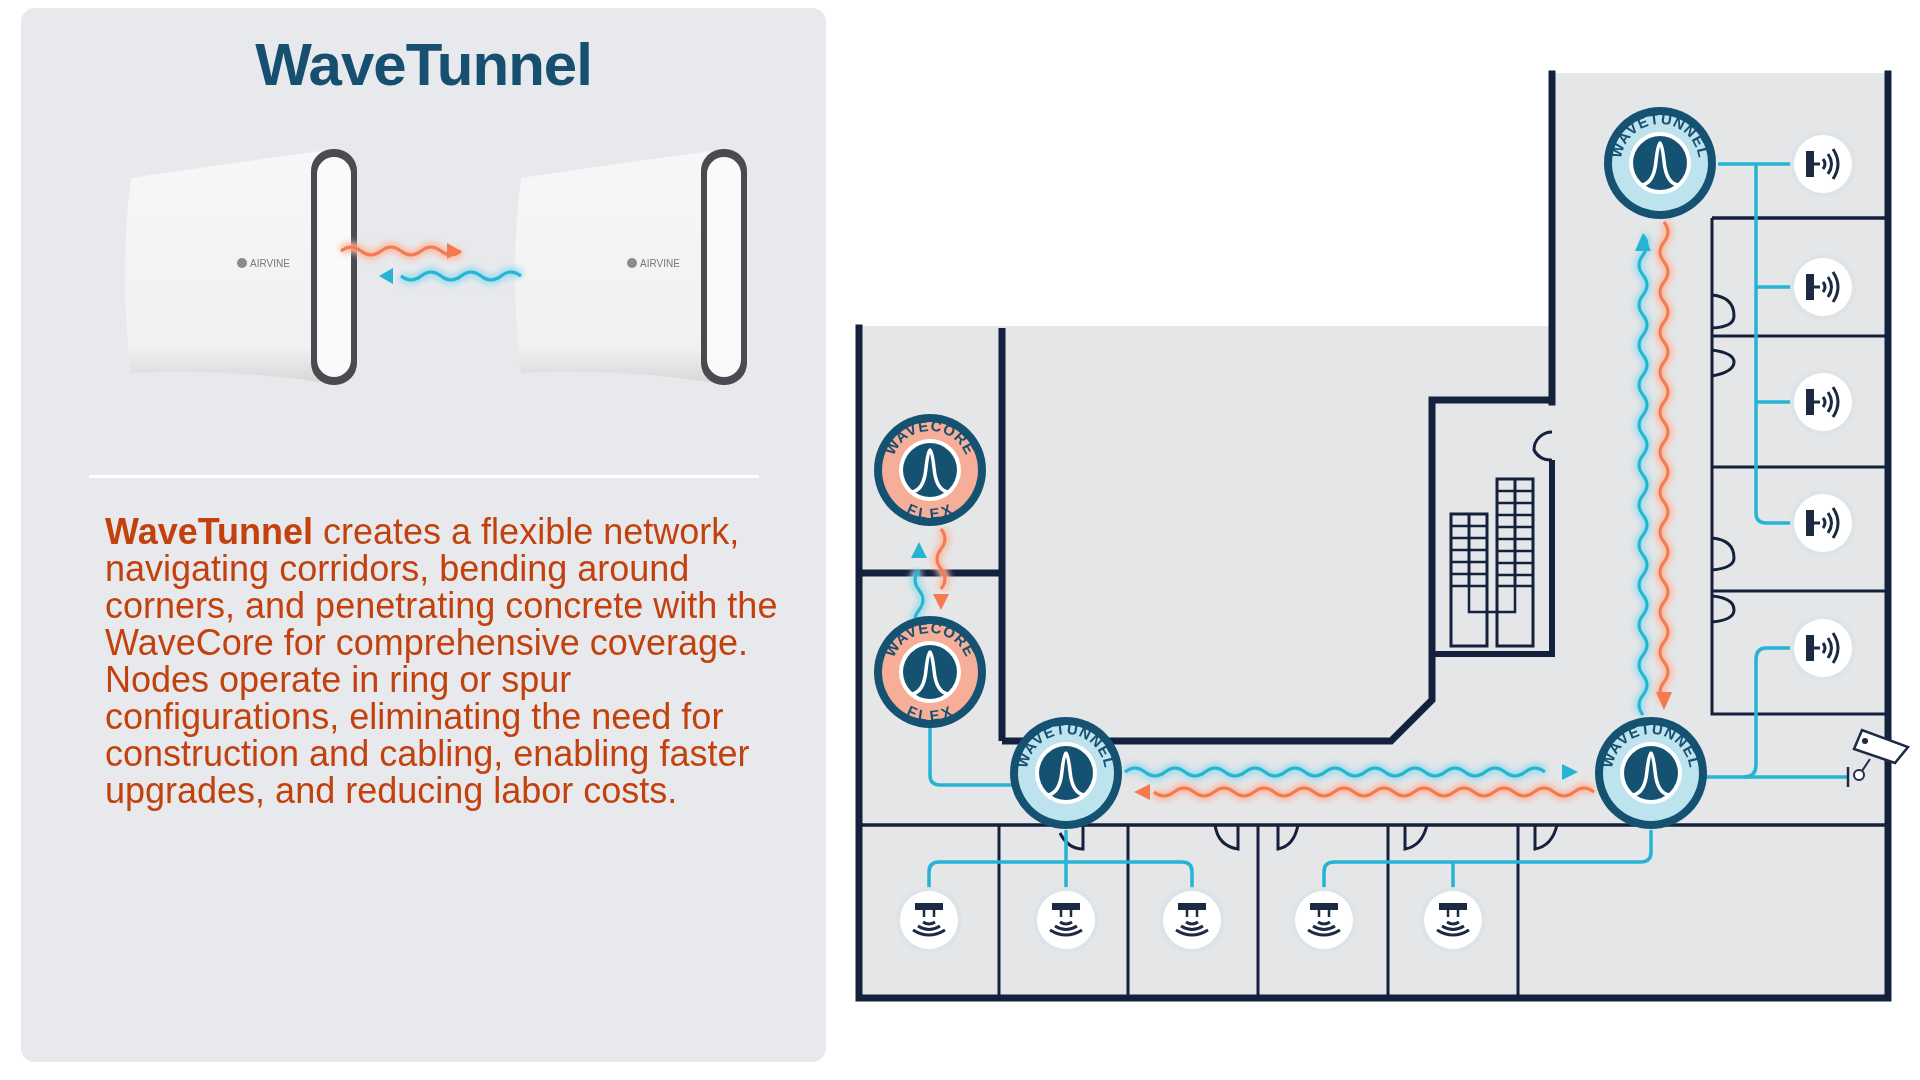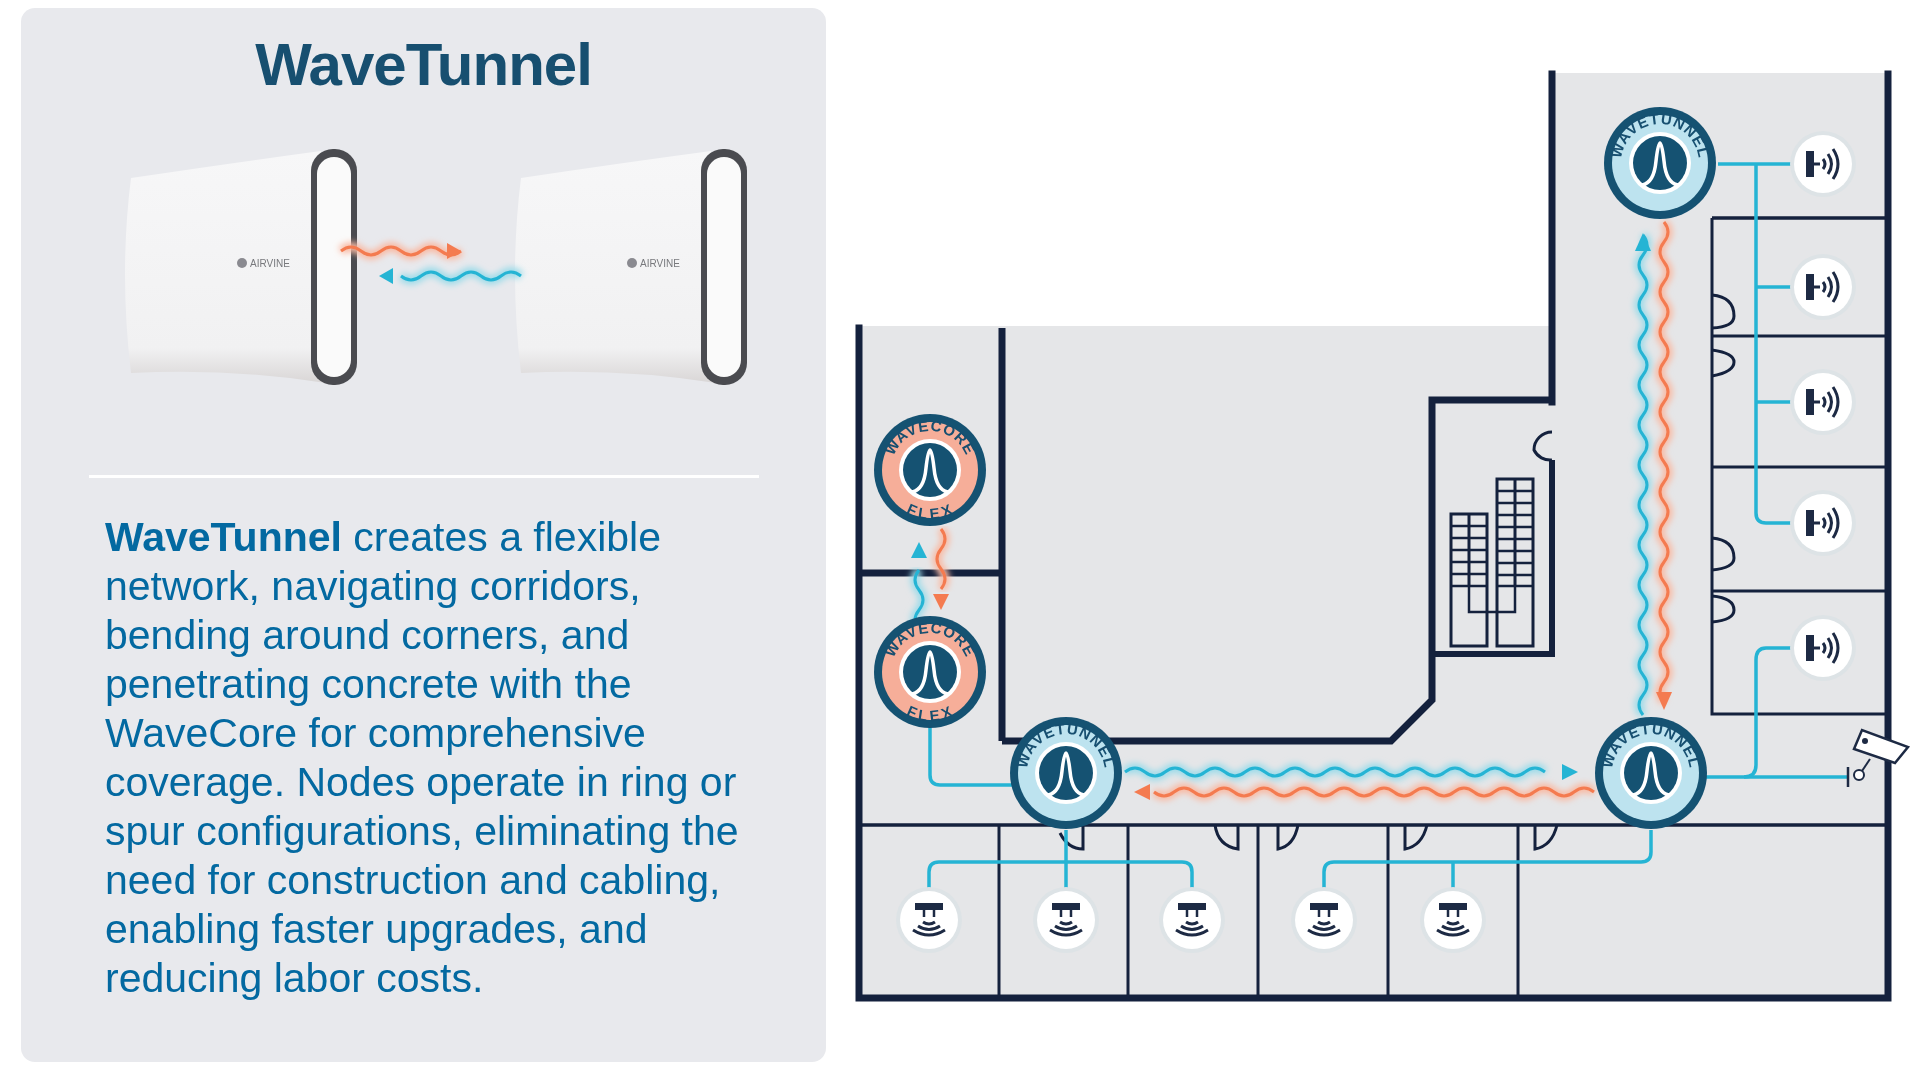--- a/index.html
+++ b/index.html
@@ -1,21 +1,21 @@
 <!DOCTYPE html>
 <html><head>
 <meta charset="utf-8">
 <style>
   html, body { margin:0; padding:0; background:#ffffff; }
   body { width:1920px; height:1080px; position:relative; overflow:hidden; font-family:"Liberation Sans", sans-serif; }
   .panel { position:absolute; left:21px; top:8px; width:805px; height:1054px; background:#e8e9ed; border-radius:14px; }
   .title { position:absolute; left:0; width:805px; top:22px; text-align:center; font-size:60px; font-weight:bold; color:#174f70; letter-spacing:-1px; }
   .devices { position:absolute; left:90px; top:125px; width:680px; height:270px; }
   .divider { position:absolute; left:68px; top:467px; width:670px; height:3px; background:#ffffff; }
-  .body-text { position:absolute; left:84px; top:505px; width:690px; font-size:41px; line-height:49px; color:#0369a1; }
+  .body-text { position:absolute; left:84px; top:505px; width:690px; font-size:36px; line-height:37px; color:#c2410c; }
   .body-text b { font-weight:bold; }
   .plan { position:absolute; left:0; top:0; width:1920px; height:1080px; }
   .node-label { font-family:"Liberation Sans", sans-serif; font-size:15px; letter-spacing:1px; fill:#174f70; font-weight:bold; }
 </style>
 </head>
 <body>
 
 <div class="panel">
   <div class="title">WaveTunnel</div>
 

